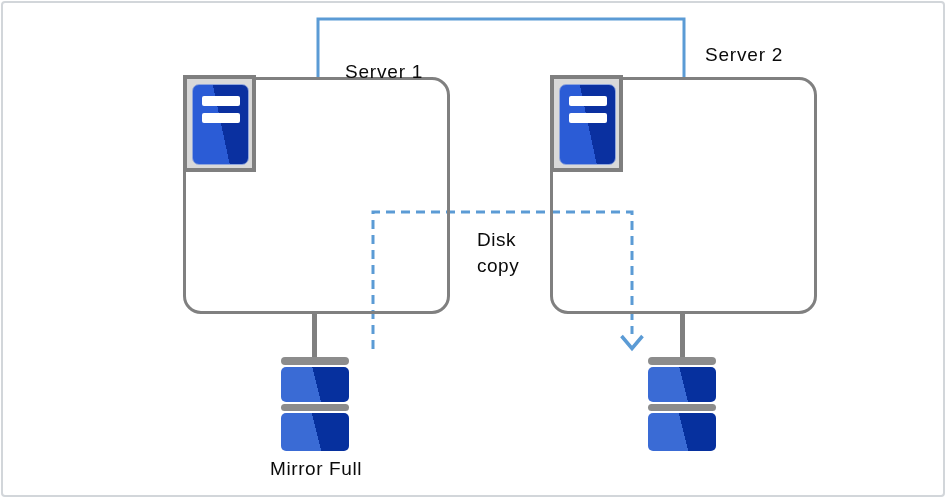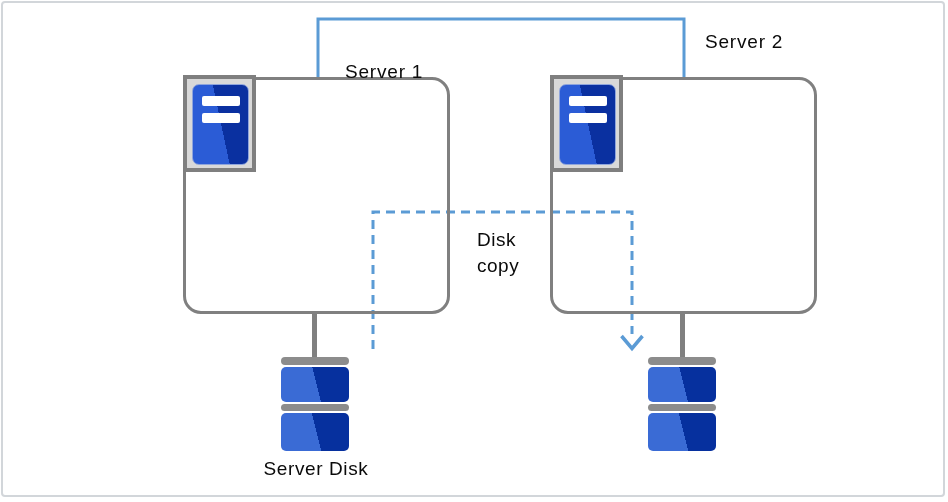--- a/index.html
+++ b/index.html
@@ -37,21 +37,21 @@
   #server1-box { left: 183px; }
   #server2-box { left: 550px; }
 
   .server-label {
     position: absolute;
     font-size: 19px;
     letter-spacing: 0.8px;
     white-space: nowrap;
   }
   #server1-label { left: 345px; top: 61px; }
-  #server2-label { left: 705px; top: 31px; }
+  #server2-label { left: 705px; top: 44px; }
 
   .icon-frame {
     position: absolute;
     top: 75px;
     width: 73px;
     height: 97px;
     box-sizing: border-box;
     border: 4px solid var(--icon-frame-border, #7f7f7f);
     background: var(--icon-frame-fill, #d9d9d9);
   }
@@ -202,21 +202,21 @@
 
   <div class="stem" id="mirror-disk-stem"></div>
   <div class="stem" id="server2-disk-stem"></div>
 
   <div class="disk" id="mirror-disk">
     <div class="disk-cap"></div>
     <div class="disk-body b1"></div>
     <div class="disk-divider"></div>
     <div class="disk-body b2"></div>
   </div>
-  <div class="disk-label">Server Disk</div>
+  <div class="disk-label">Mirror Full</div>
 
   <div class="disk" id="server2-disk">
     <div class="disk-cap"></div>
     <div class="disk-body b1"></div>
     <div class="disk-divider"></div>
     <div class="disk-body b2"></div>
   </div>
 
   <div class="flow-label">Disk copy</div>
 

